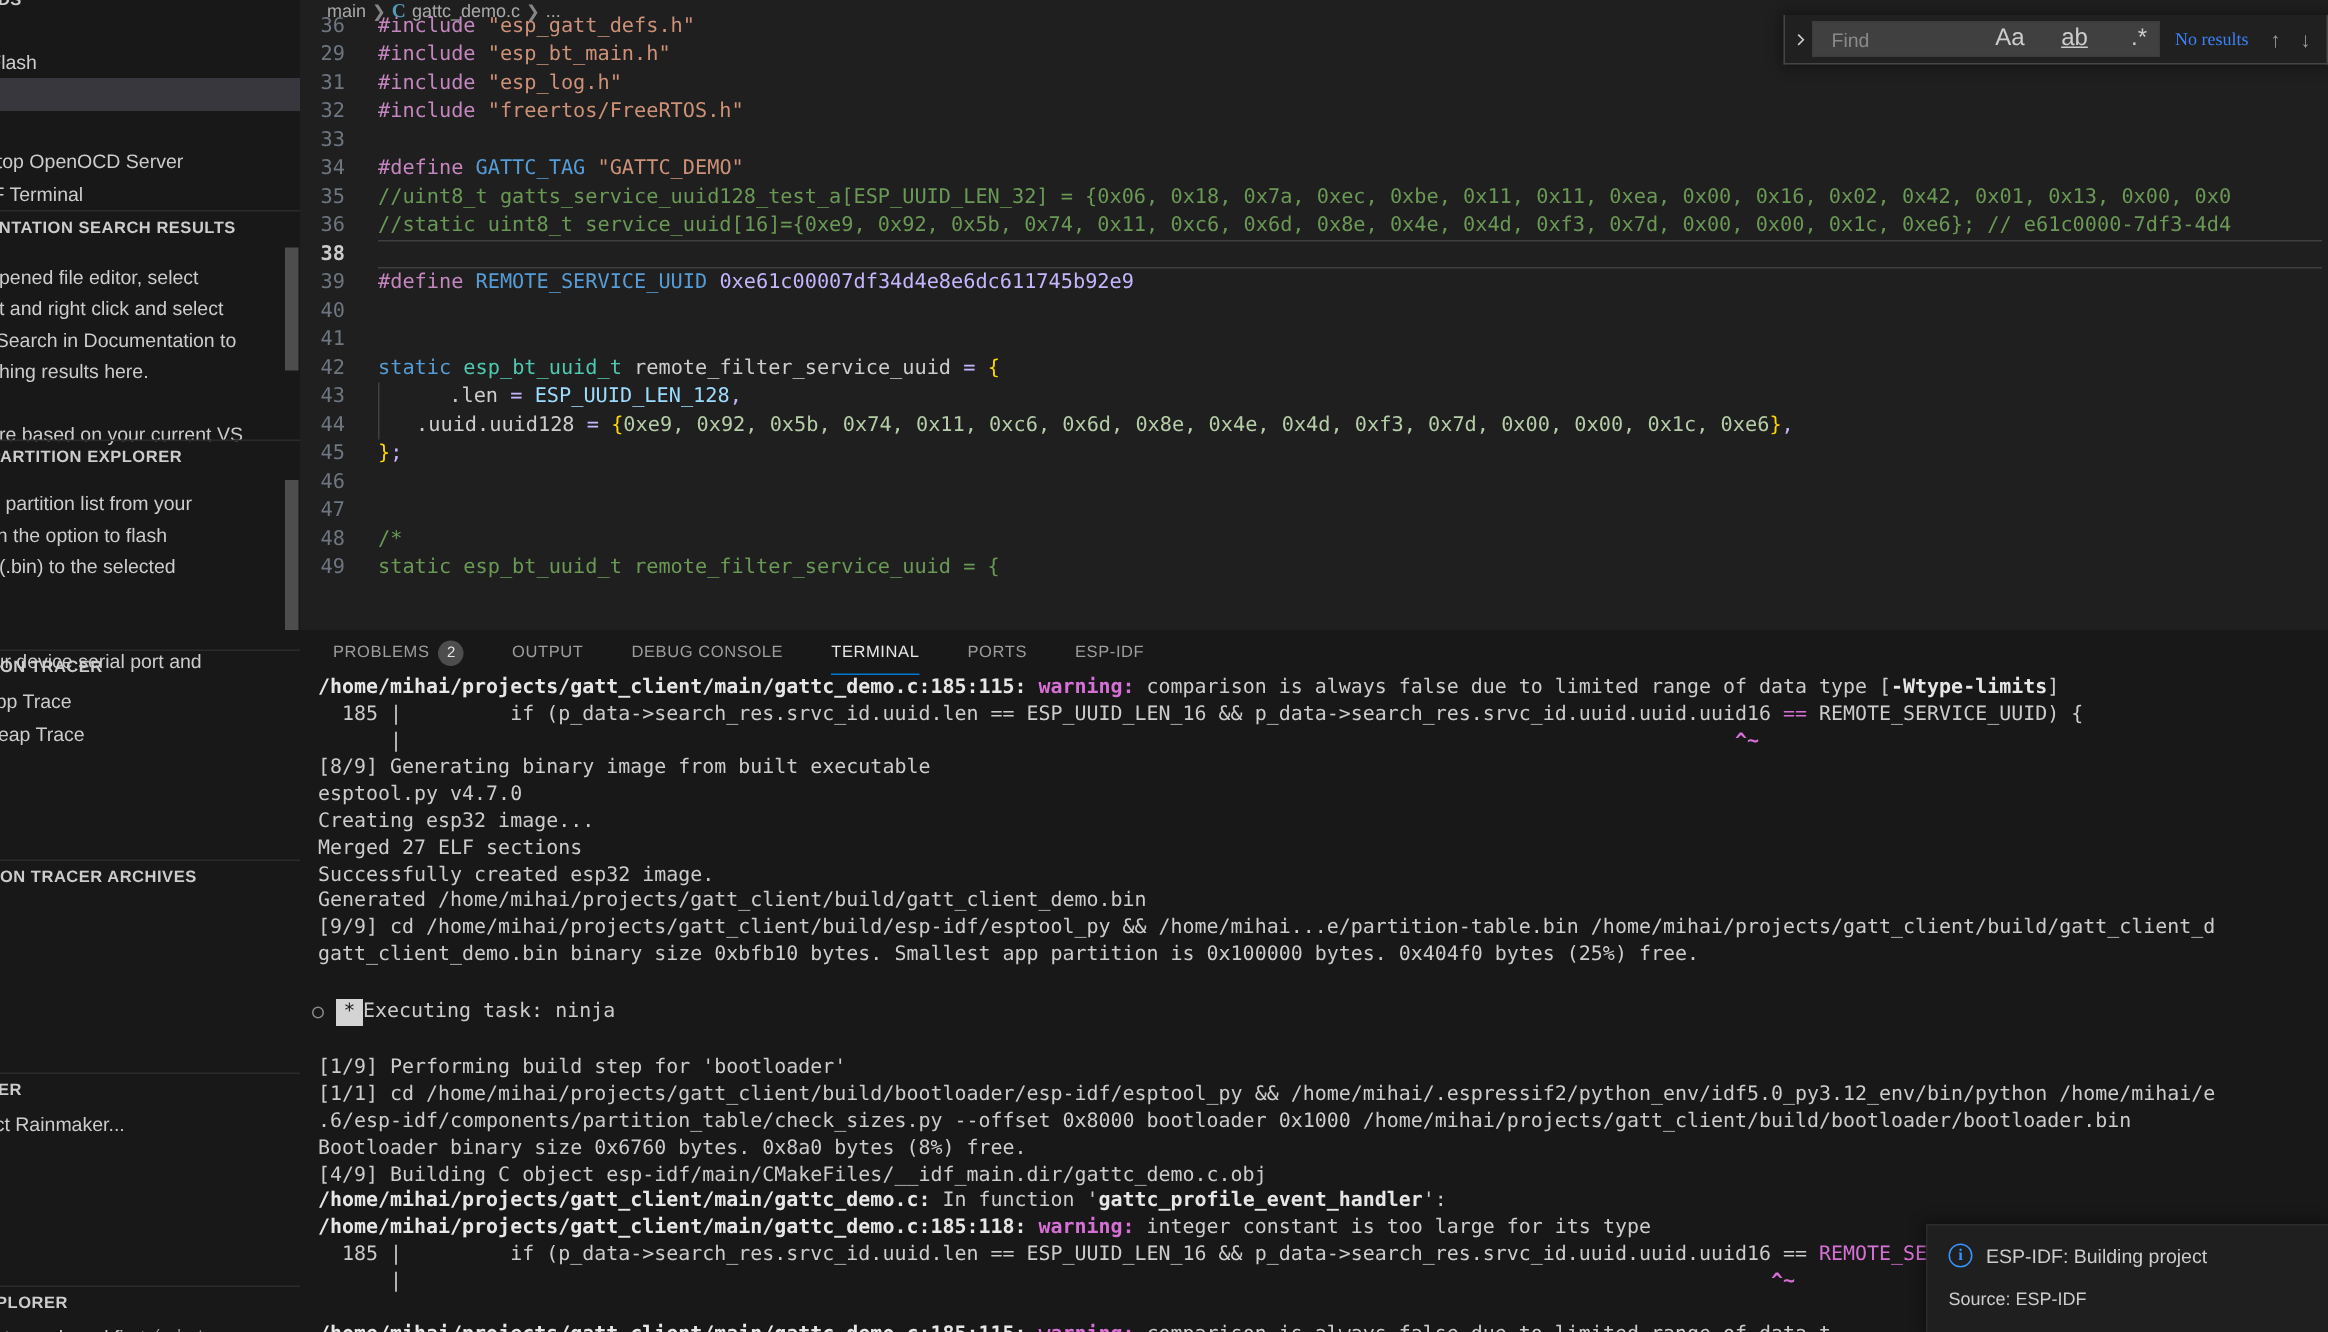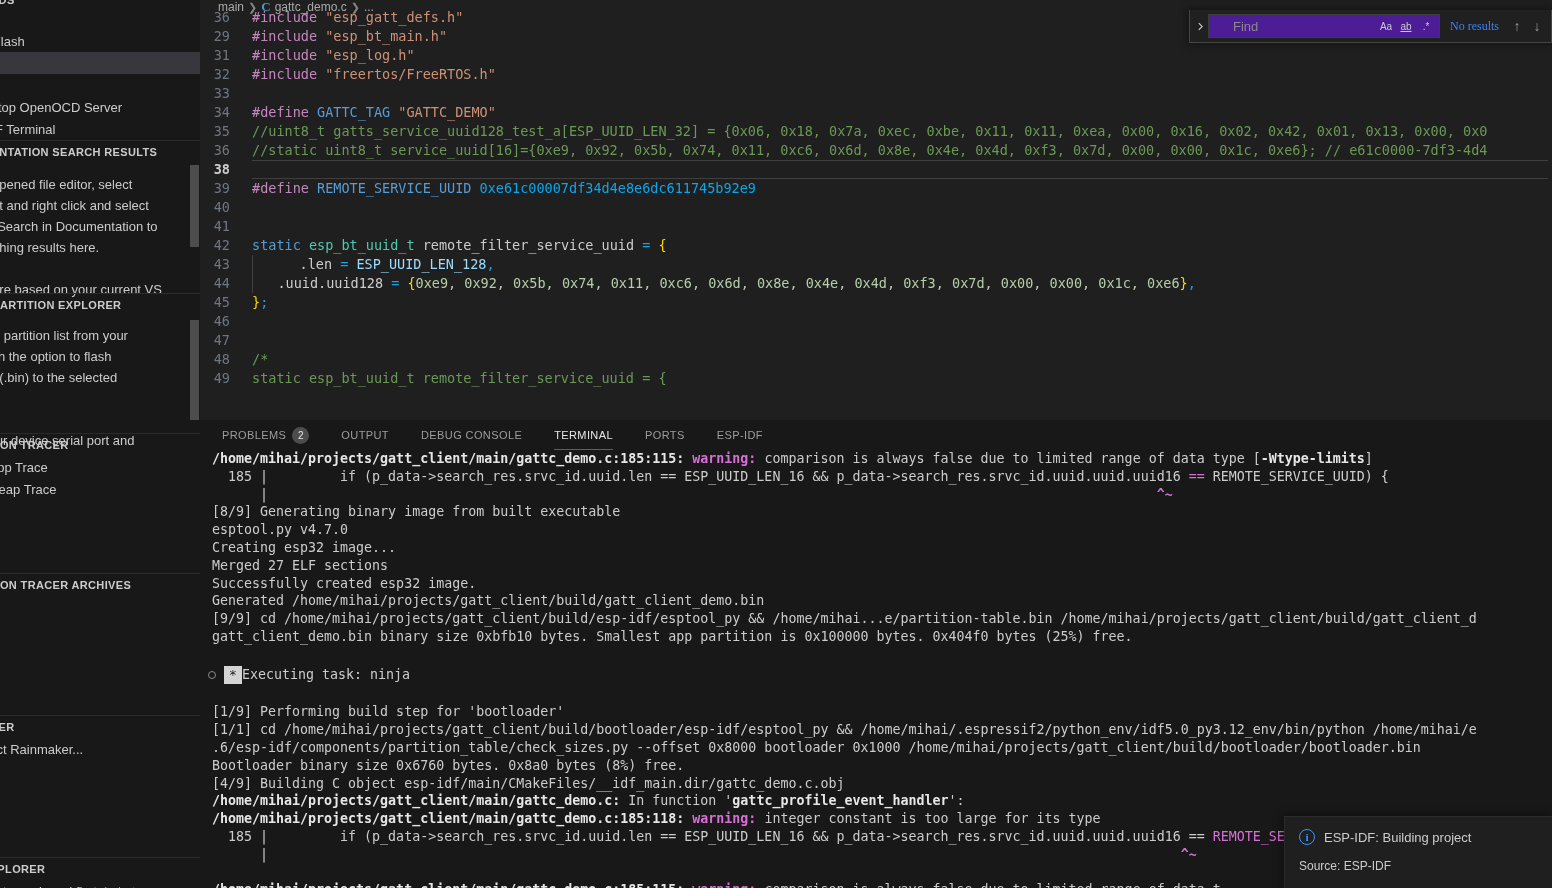--- a/index.html
+++ b/index.html
@@ -74,45 +74,45 @@
     height: 19px; flex: 1; margin-right: 4px;
   }
   .ctext { color: #cccccc; }
   .kw   { color: #c586c0; }
   .mac  { color: #569cd6; }
   .str  { color: #ce9178; }
   .cmt  { color: #6a9955; }
   .num  { color: #b5cea8; }
   .typ  { color: #4ec9b0; }
   .var  { color: #9cdcfe; }
-  .pun  { color: #0ea5e9; }
+  .pun  { color: #c4b5fd; }
   .brc  { color: #ffd700; }
 
   
   #find-widget {
     position: absolute; right: 0px; top: 10px;
     width: 363px; height: 33px;
     background: #202020; border: 1px solid #454545;
     border-top: none;
     display: flex; align-items: center; padding: 0 4px 0 2px;
     box-shadow: 0 0 8px 2px rgba(0,0,0,.36);
     z-index: 40;
   }
   #find-toggle {
     width: 16px; height: 100%; display:flex; align-items:center; justify-content:center;
     color: #cccccc; font-size: 13px; cursor: pointer;
   }
   #find-input-box {
-    flex: 1; height: 24px; background: #4c1d95; border: 1px solid #3c3c3c;
-    display: flex; align-items: center; padding: 0 3px 0 24px;
+    flex: 1; height: 24px; background: #404040; border: 1px solid #3c3c3c;
+    display: flex; align-items: center; padding: 0 3px 0 12px;
   }
   #find-input-box .ph { flex: 1; color: #8a8a8a; font-size: 13px; }
   .find-opt {
     width: 20px; height: 20px; display:flex; align-items:center; justify-content:center;
-    color: #cccccc; font-size: 10px; cursor: pointer;
+    color: #cccccc; font-size: 16px; cursor: pointer; margin-left: 23px;
   }
   #find-results { color: #3b82f6; font-size: 12px; padding: 0 8px 0 10px; white-space: nowrap; font-family: Liberation Serif, serif;}
   .find-nav {
     width: 20px; height: 20px; display:flex; align-items:center; justify-content:center;
     color: #9a9a9a; font-size: 14px; cursor: pointer;
   }
 
   
   #panel {
     position: absolute; left: 200px; top: 420px; right: 0; bottom: 0;

